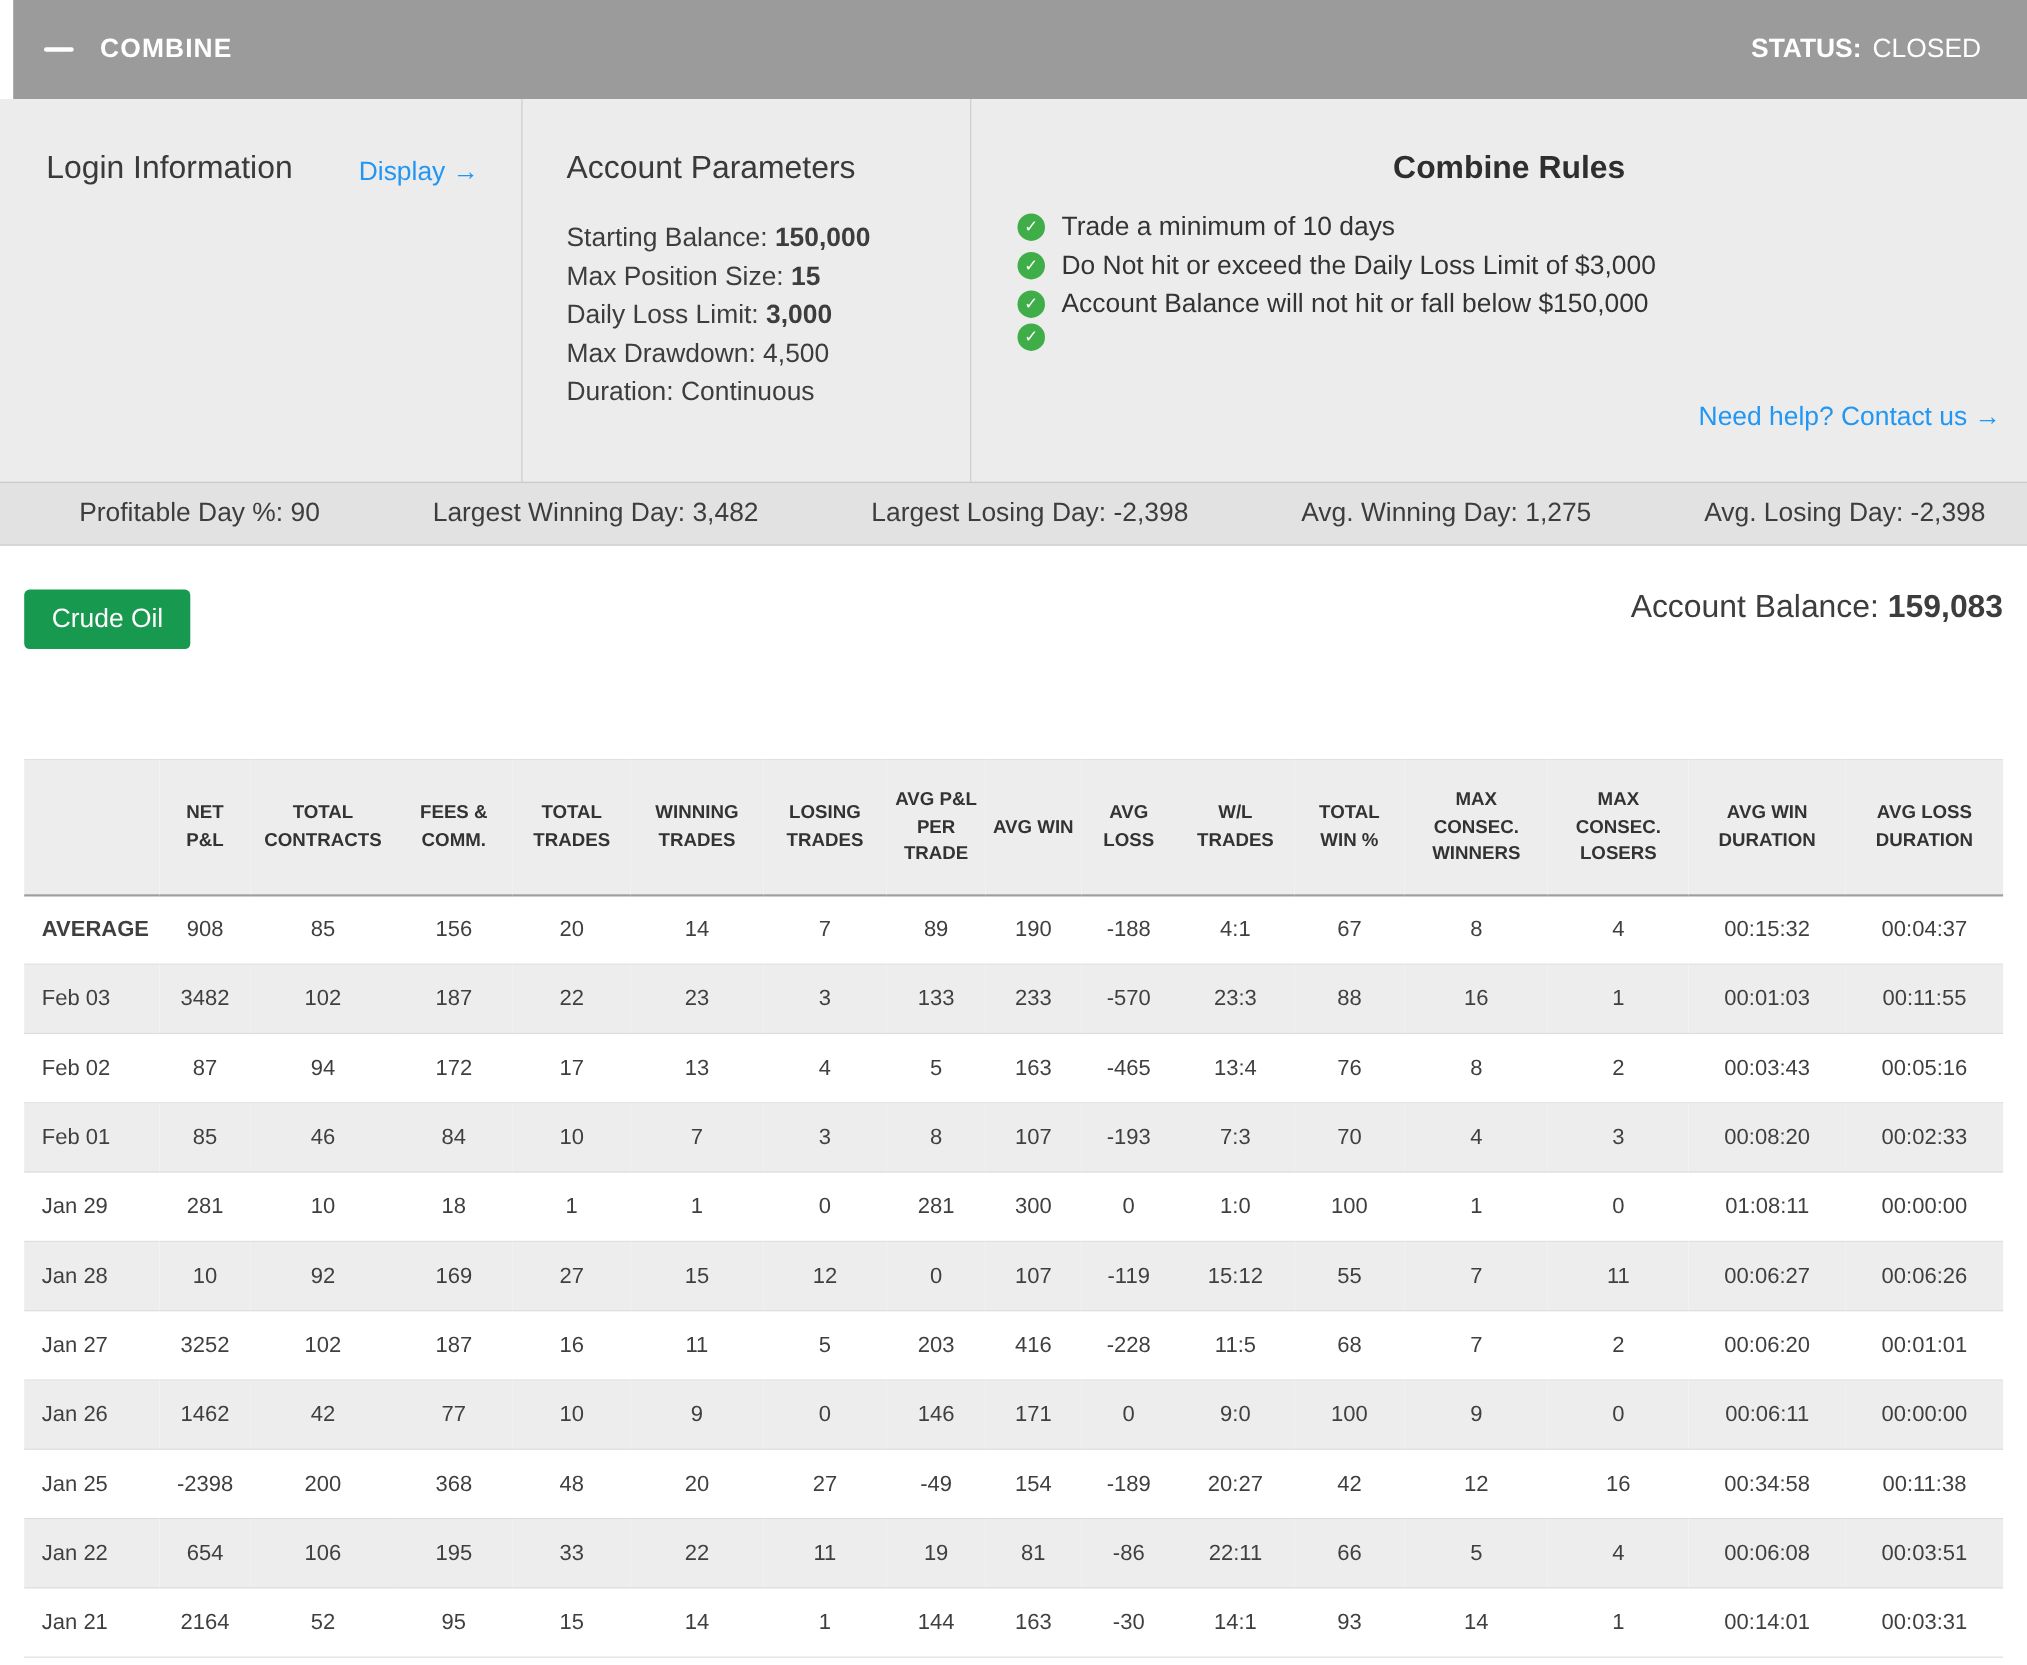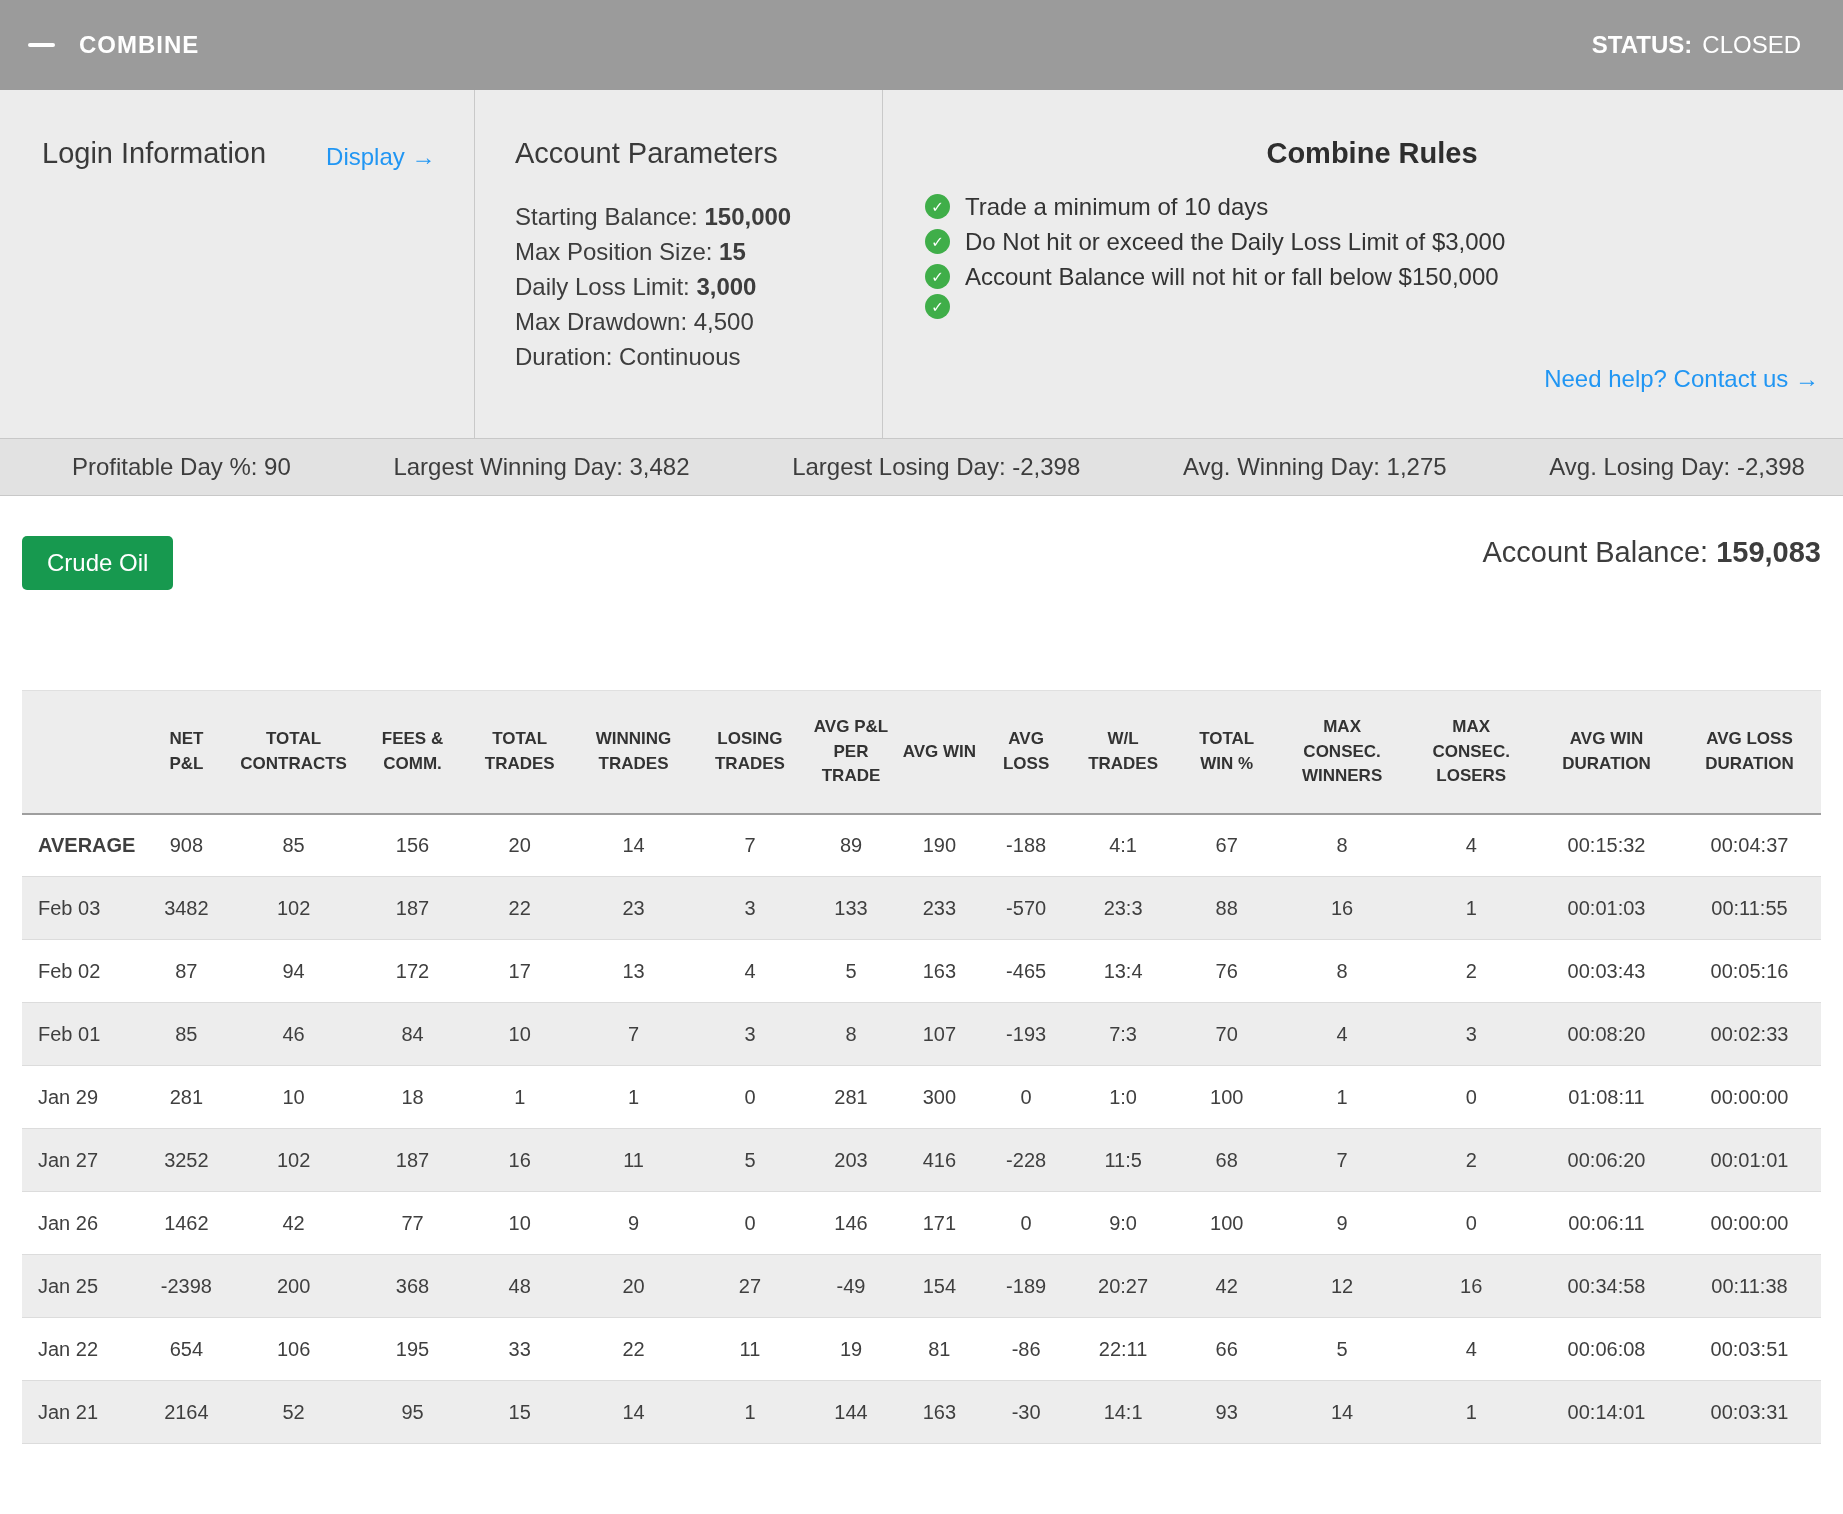--- a/index.html
+++ b/index.html
@@ -8,20 +8,21 @@
     width: 1843px; height: 1514px; overflow: hidden;
     background: #ffffff; color: #3d3d3d;
     font-family: "Liberation Sans", "DejaVu Sans", sans-serif;
   }
 
   
   .titlebar {
     height: 90px; background: #9b9b9b; color: #fff;
     display: flex; align-items: center; justify-content: space-between;
     padding: 0 42px 0 28px;
+    margin-left: 12px;
   }
   .titlebar-left { display: flex; align-items: center; gap: 24px; }
   .minus-icon { width: 27px; height: 4px; background: #fff; border-radius: 2px; display: inline-block; cursor: pointer; }
   .app-title { font-size: 24px; font-weight: 700; letter-spacing: 1px; }
   .status-wrap { font-size: 24px; text-align: center; }
   .status-label { font-weight: 700; margin-right: 10px; }
 
   
   .top-section { background: #ececec; display: flex; height: 348px; }
   .col-login { width: 474px; padding: 46px 30px 0 42px; display: flex; align-items: flex-start; }
@@ -284,20 +285,38 @@
           <td>300</td>
           <td>0</td>
           <td>1:0</td>
           <td>100</td>
           <td>1</td>
           <td>0</td>
           <td>01:08:11</td>
           <td>00:00:00</td>
         </tr>
         <tr>
+          <td class="row-label">Jan 28</td>
+          <td>10</td>
+          <td>92</td>
+          <td>169</td>
+          <td>27</td>
+          <td>15</td>
+          <td>12</td>
+          <td>0</td>
+          <td>107</td>
+          <td>-119</td>
+          <td>15:12</td>
+          <td>55</td>
+          <td>7</td>
+          <td>11</td>
+          <td>00:06:27</td>
+          <td>00:06:26</td>
+        </tr>
+        <tr>
           <td class="row-label">Jan 27</td>
           <td>3252</td>
           <td>102</td>
           <td>187</td>
           <td>16</td>
           <td>11</td>
           <td>5</td>
           <td>203</td>
           <td>416</td>
           <td>-228</td>

